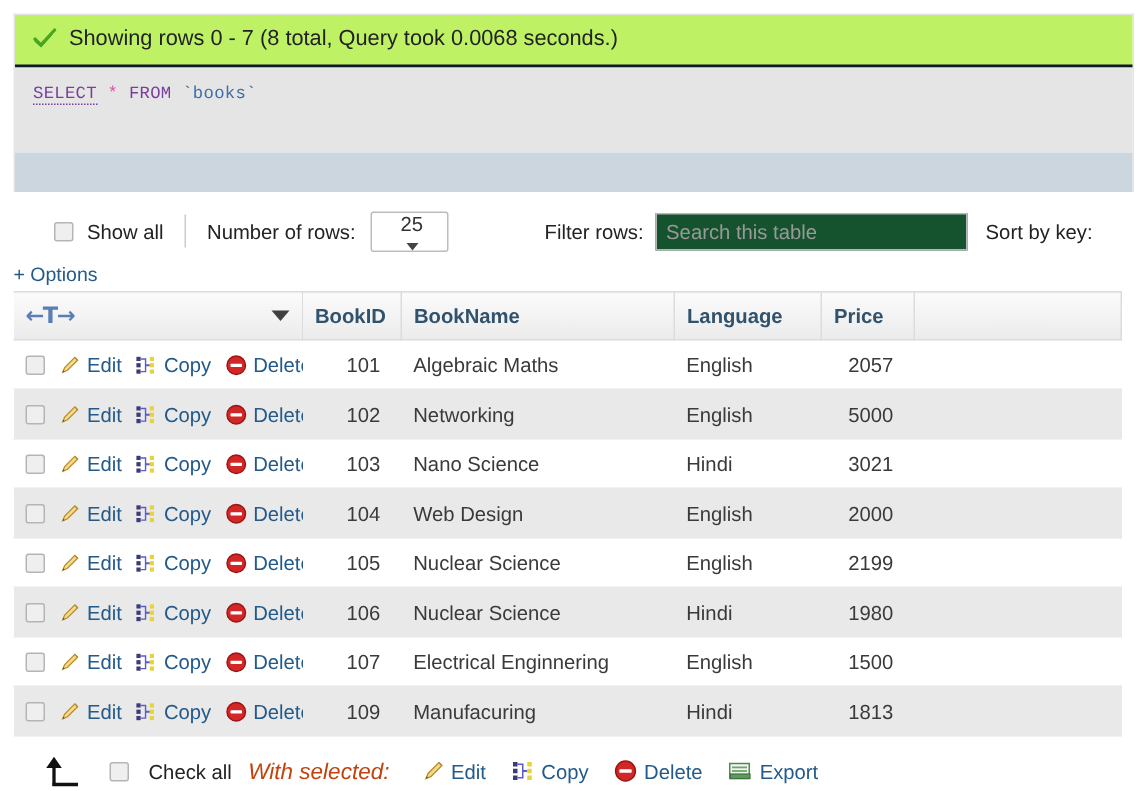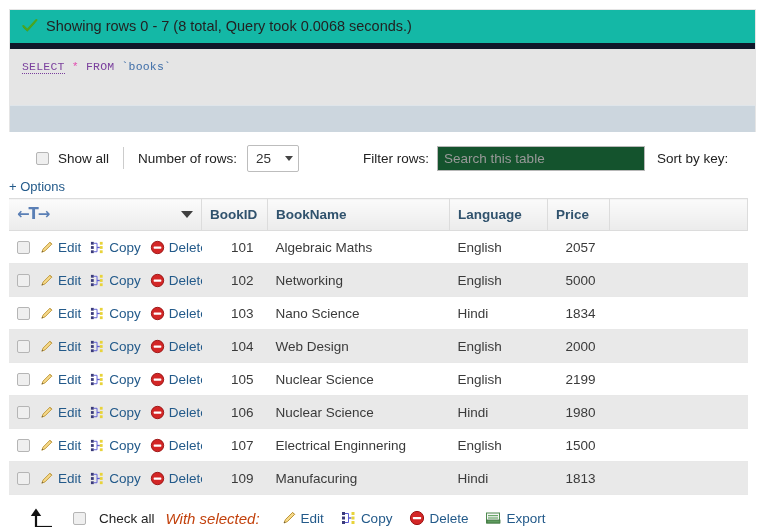--- a/index.html
+++ b/index.html
@@ -17,26 +17,26 @@
     position: relative;
   }
 
   
   .result-panel {
     margin: 9px 9px 0 9px;
     border: 1px solid #e5e5e5;
     border-bottom: none;
   }
   .success-box {
-    background: #14b8a6;
+    background: #bef264;
     padding: 8px 10px 9px 12px;
     display: flex;
     align-items: flex-start;
     gap: 8px;
-    border-bottom: 6px solid #0f172a;
+    border-bottom: 2px solid #0f172a;
   }
   .check-icon {
     width: 16px;
     height: 16px;
     flex: none;
     display: block;
   }
   .success-text {
     font-size: 14.5px;
     color: #222;
@@ -103,20 +103,21 @@
     border: 1px solid #bdbdbd;
     background: #ffffff;
     border-radius: 2px;
     display: flex;
     align-items: center;
     justify-content: space-between;
     padding: 0 5px 0 8px;
     box-sizing: border-box;
     font-size: 13.5px;
     color: #333;
+    flex-direction: column;
   }
   .caret-down {
     width: 0; height: 0;
     border-left: 4px solid transparent;
     border-right: 4px solid transparent;
     border-top: 5px solid #444;
   }
   .filter-input {
     margin-left: 8px;
     width: 208px;
@@ -417,21 +418,21 @@
                 <circle cx="8" cy="8" r="6.6" fill="#d32626" stroke="#9b1414" stroke-width="1"></circle>
                 <rect x="3.9" y="6.9" width="8.2" height="2.3" rx="0.6" fill="#ffffff"></rect>
               </svg>
               <span>Delete</span>
             </span>
           </div>
         </td>
         <td class="num">103</td>
         <td>Nano Science</td>
         <td>Hindi</td>
-        <td class="num">1834</td>
+        <td class="num">3021</td>
         <td></td>
       </tr>
       <tr class="even">
         <td class="c-actions">
           <div class="actions-wrap">
             <span class="cb"></span>
             <span class="act">
               <svg width="15" height="15" viewBox="0 0 16 16">
                 <path d="M3 13 L4.4 9.6 L11.6 2.4 L13.6 4.4 L6.4 11.6 Z" fill="#f6d98a" stroke="#b78d2a" stroke-width="0.9"></path>
                 <path d="M11.6 2.4 L13.6 4.4" stroke="#b78d2a" stroke-width="0.9"></path>

